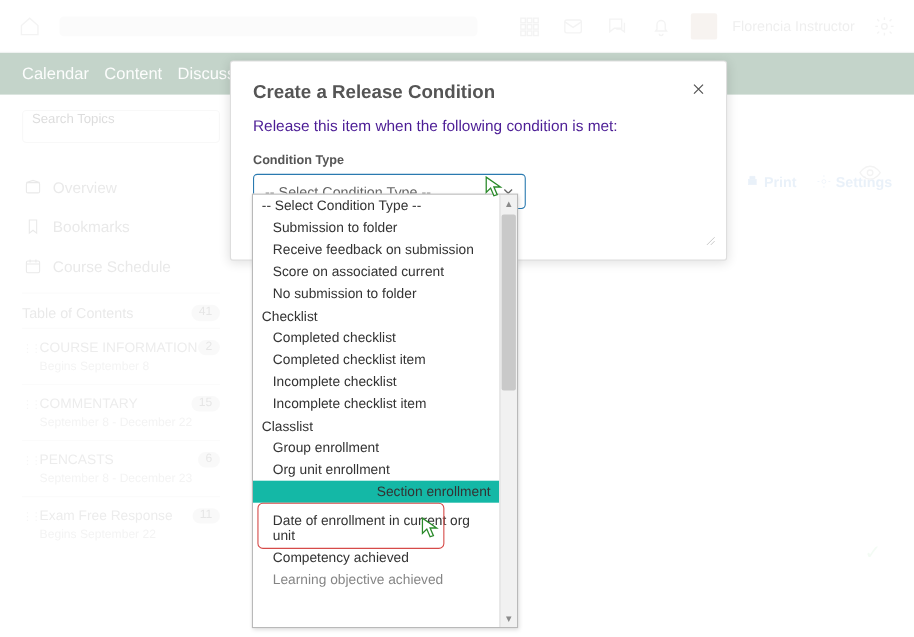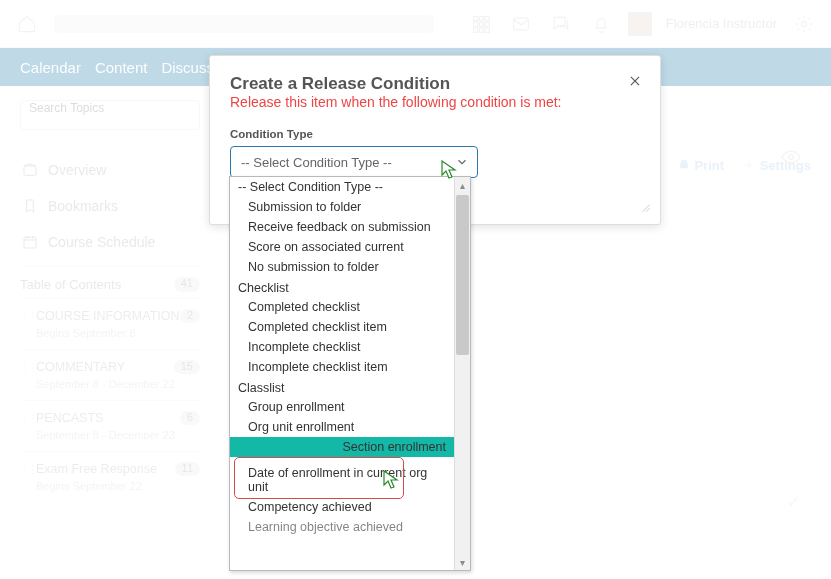--- a/index.html
+++ b/index.html
@@ -8,21 +8,21 @@
 
 .topbar { height: 48px; border-bottom: 1px solid #e6e6e6; display: flex; align-items: center; padding: 0 14px; gap: 14px; color: #b9b9b9; }
 .topbar .blurred { background: #eee; height: 18px; border-radius: 4px; flex: 0 0 380px; }
 .topbar-spacer { flex: 1; }
 .topbar .tb-icon { width: 26px; height: 26px; display: flex; align-items: center; justify-content: center; color: #cfcfcf; }
 .topbar .tb-icon svg { width: 20px; height: 20px; stroke: currentColor; fill: none; stroke-width: 1.5; }
 .avatar { width: 24px; height: 24px; background: #e0cfc4; border-radius: 2px; }
 .username { color: #bdbdbd; font-size: 13px; }
 
 
-.tabstrip { height: 38px; background: #0369a1; display: flex; align-items: center; padding: 0 20px; gap: 14px; color: #fff; font-size: 15px; }
+.tabstrip { height: 38px; background: #14532d; display: flex; align-items: center; padding: 0 20px; gap: 14px; color: #fff; font-size: 15px; }
 .tabstrip span { opacity: .95; }
 
 
 .body { position: relative; padding: 14px 20px; height: calc(579px - 48px - 38px); }
 
 
 .leftpane { width: 180px; float: left; color: #b9b9b9; }
 .searchbox { border: 1px solid #e2e2e2; border-radius: 4px; height: 30px; display: flex; align-items: flex-start; padding: 0 8px; gap: 6px; margin-bottom: 22px; }
 .searchbox input { border: none; outline: none; flex: 1; font-size: 12px; color: #999; }
 .side-item { display: flex; align-items: center; gap: 10px; padding: 10px 2px; color: #a8a8a8; font-size: 14px; }
@@ -41,21 +41,21 @@
 .rightpane .actions span svg { width: 14px; height: 14px; vertical-align: -2px; stroke: currentColor; fill: currentColor; }
 .rightpane h1 { font-size: 26px; font-weight: 400; color: #ccc; margin-top: 58px; }
 .eye { position: absolute; right: 30px; top: 64px; color: #d7d7d7; }
 .check { position: absolute; right: 30px; bottom: 66px; color: #cfefd4; font-size: 18px; }
 
 
 .overlay { position: absolute; inset: 0; background: rgba(255,255,255,.75); }
 .modal { position: absolute; left: 209px; top: 55px; width: 452px; background: #fff; border: 1px solid #dedede; border-radius: 3px; box-shadow: 0 2px 10px rgba(0,0,0,.12); padding: 18px 20px 46px; }
 .modal h2 { font-size: 17px; font-weight: 600; color: #555; }
 .modal .close { position: absolute; right: 14px; top: 14px; width: 22px; height: 22px; display: flex; align-items: center; justify-content: center; color: #666; cursor: pointer; }
-.modal p { font-size: 14px; color: #ef4444; }
+.modal p { font-size: 14px; color: #4c1d95; margin-top: 12px; }
 .modal .label { font-size: 11.5px; font-weight: 700; color: #555; margin-top: 18px; }
 .selectbox { margin-top: 6px; border: 1px solid #2a7ab0; border-radius: 4px; height: 32px; position: relative; display: flex; align-items: center; padding: 0 10px; width: 248px; color: #666; font-size: 13px; }
 .selectbox .chev { position: absolute; right: 8px; top: 8px; color: #777; }
 .blueblock { position: absolute; left: 20px; bottom: 10px; width: 40px; height: 28px; background: #1176d3; border-radius: 4px; }
 .resize { position: absolute; right: 8px; bottom: 6px; color: #aaa; }
 .resize svg { width: 14px; height: 14px; stroke: currentColor; fill: none; }
 
 
 .dropdown { position: absolute; left: 229px; top: 176px; width: 242px; height: 395px; background: #fff; border: 1px solid #b9b9b9; box-shadow: 1px 2px 4px rgba(0,0,0,.15); overflow: hidden; }
 .dropdown .inner { position: absolute; inset: 0 16px 0 0; overflow: hidden; }

